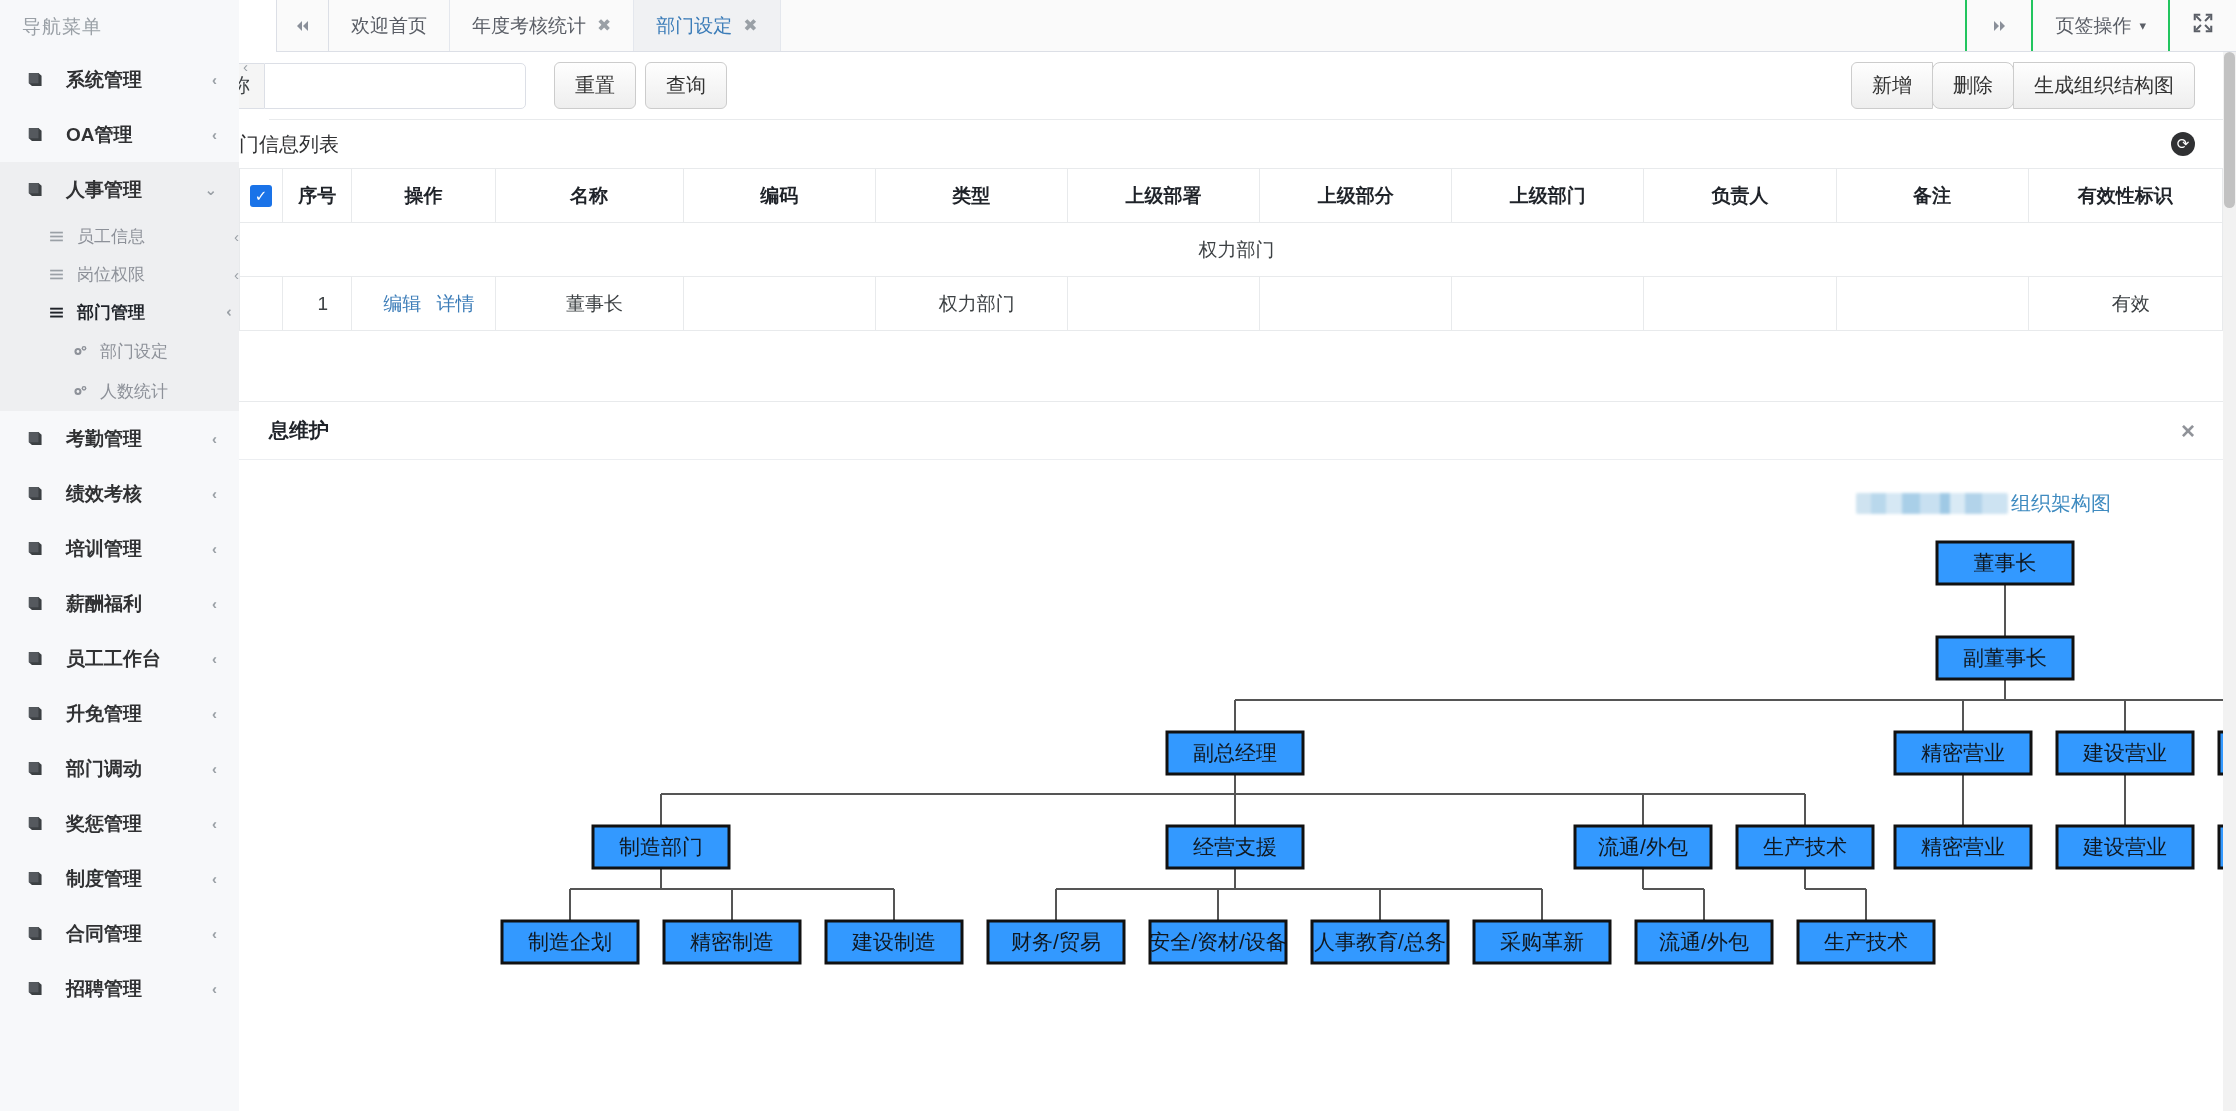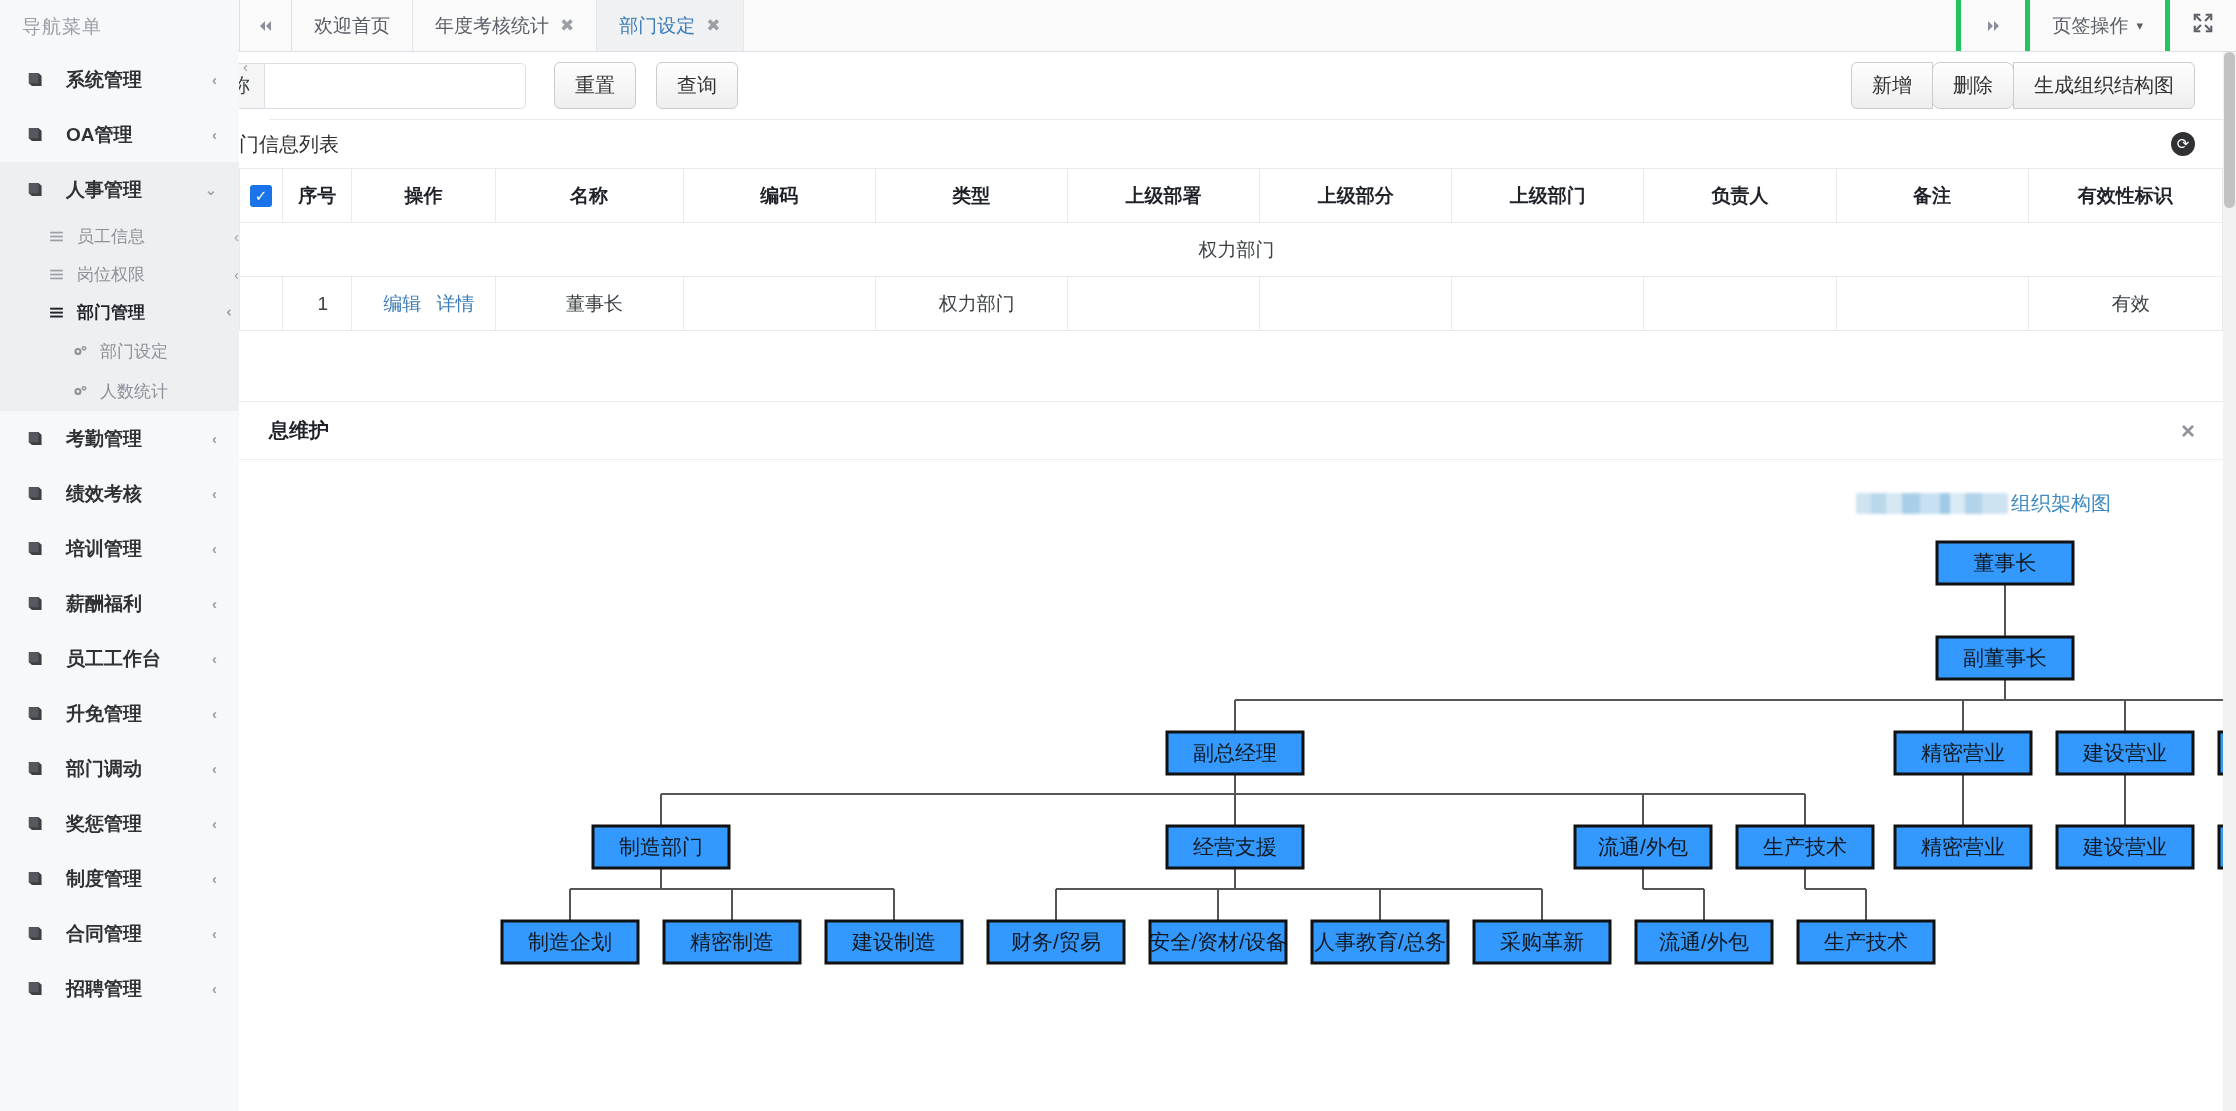--- a/index.html
+++ b/index.html
@@ -82,20 +82,21 @@
   }
 
   
   #tabbar {
     height: 52px;
     background: #fafafa;
     border-bottom: 1px solid #dcdfe6;
     display: flex;
     align-items: stretch;
     position: relative;
+    margin-left: 37px;
   }
   .tab-arrow {
     width: 53px;
     display: flex; align-items: center; justify-content: center;
     border-right: 1px solid #dcdfe6;
     color: #8a8f99; font-size: 17px; cursor: pointer;
     background: #fafafa;
   }
   .tab-arrow.left { border-left: 1px solid #dcdfe6; }
   .tab {
@@ -110,21 +111,21 @@
   }
   .tab.active { background: #f0f1f3; color: #3b7cb8; }
   .tab .x { margin-left: 11px; color: #9aa0a6; font-size: 17px; }
   .tab.active .x { color: #9aa0a6; }
   .tab-spacer { flex: 1; border-bottom: 0; }
   .tab-right {
     display: flex; align-items: stretch;
   }
   .tab-right > div {
     display: flex; align-items: center; justify-content: center;
-    border-left: 5px solid #22c55e;
+    border-left: 2px solid #22c55e;
     padding: 0 22px;
     font-size: 19px; color: #5a5e66; cursor: pointer;
   }
 
   
   #toolbar {
     height: 68px;
     border-bottom: 1px solid #e8eaec;
     display: flex;
     align-items: center;
@@ -165,21 +166,21 @@
     min-width: 76px;
     padding: 0 20px;
     font-size: 20px;
     color: #333;
     background: linear-gradient(#fefefe, #eeeeee);
     border: 1px solid #cccccc;
     border-radius: 6px;
     cursor: pointer;
     font-family: "Liberation Sans", sans-serif;
   }
-  .toolbar-btns { margin-left: 28px; display: flex; gap: 20px; }
+  .toolbar-btns { margin-left: 28px; display: flex; gap: 9px; }
 
   .btn-group { position: absolute; right: 28px; display: flex; }
   .btn-group .btn { border-radius: 8px; margin-left: -1px; }
   .btn-group .btn:first-child { border-radius: 6px 0 0 6px; margin-left: 0; }
   .btn-group .btn:last-child { border-radius: 0 6px 6px 0; }
 
   
   #list-title {
     height: 48px;
     display: flex; align-items: center;

